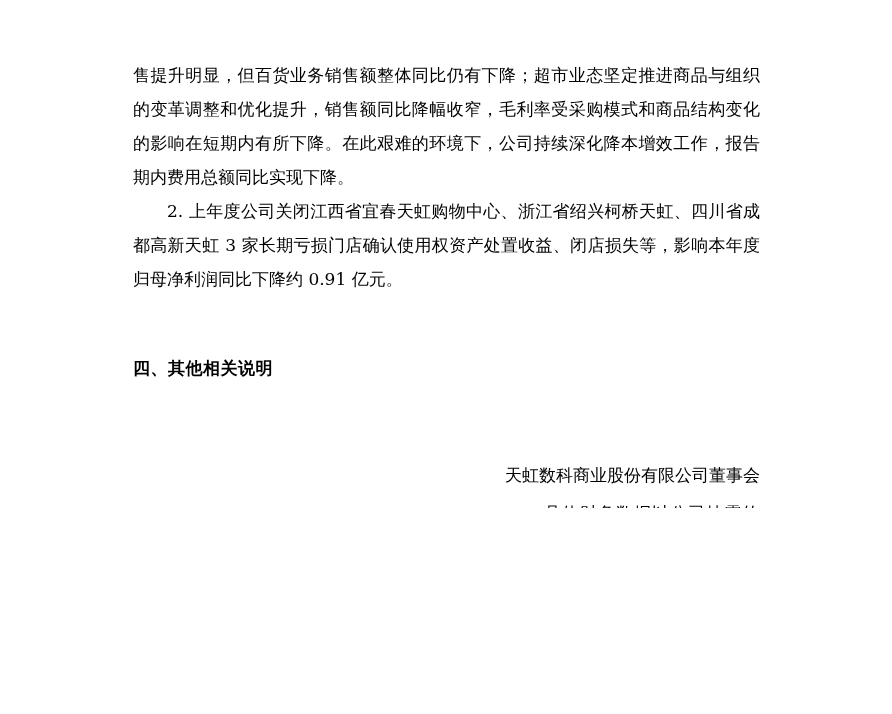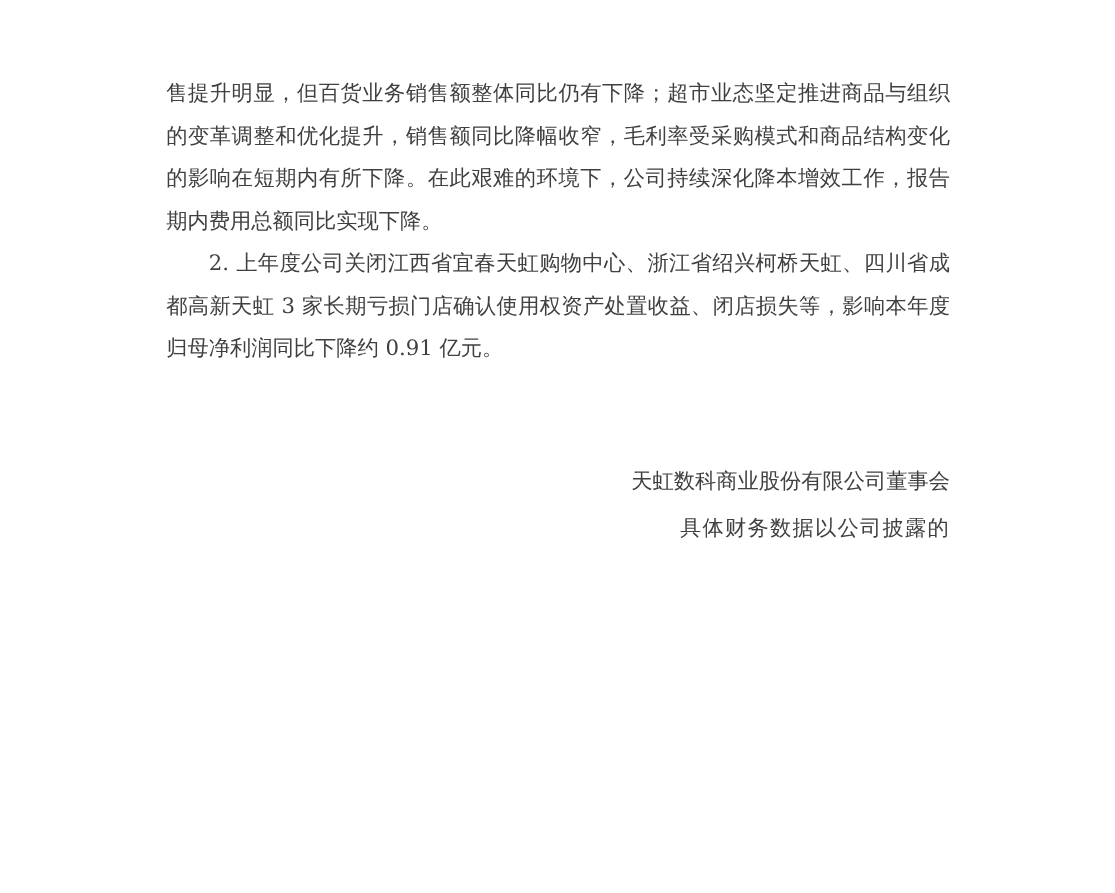--- a/index.html
+++ b/index.html
@@ -10,21 +10,21 @@
   .page {
     position: relative;
     width: 892px;
     height: 508px;
     box-sizing: border-box;
     background: #ffffff;
     padding: 58px 132px 0 133px;
     overflow: hidden;
     font-family: "DejaVu Serif", "Liberation Serif", serif;
     font-size: 17px;
-    color: #404040;
+    color: #000000;
   }
   .body-text {
     margin: 0;
     line-height: 34px;
     text-align: justify;
     text-justify: inter-character;
   }
   .indent {
     text-indent: 2em;
   }
@@ -58,20 +58,21 @@
 </style>
 </head>
 <body>
 
 <div class="page">
 
   <p class="body-text">售提升明显，但百货业务销售额整体同比仍有下降；超市业态坚定推进商品与组织的变革调整和优化提升，销售额同比降幅收窄，毛利率受采购模式和商品结构变化的影响在短期内有所下降。在此艰难的环境下，公司持续深化降本增效工作，报告期内费用总额同比实现下降。</p>
 
   <p class="body-text indent">2. 上年度公司关闭江西省宜春天虹购物中心、浙江省绍兴柯桥天虹、四川省成都高新天虹 3 家长期亏损门店确认使用权资产处置收益、闭店损失等，影响本年度归母净利润同比下降约 0.91 亿元。</p>
 
+  <h2 class="section-heading">四、其他相关说明</h2>
 
 
 
   <p class="sig-line sig-company">天虹数科商业股份有限公司董事会</p>
 
   <p class="sig-line sig-date">具体财务数据以公司披露的</p>
 
 </div>
 
 </body></html>

